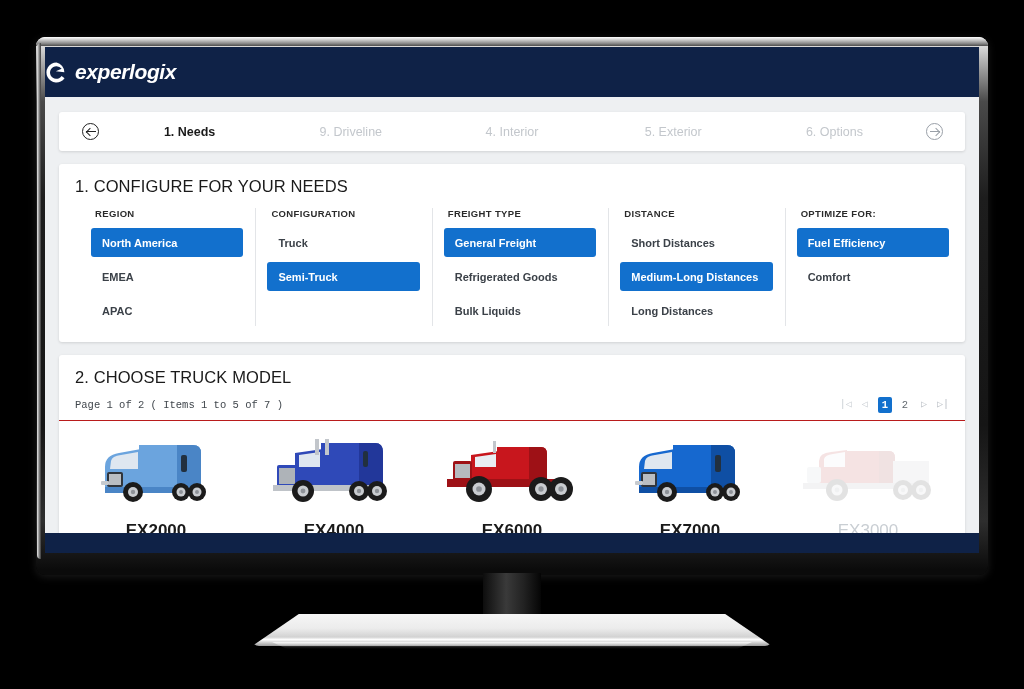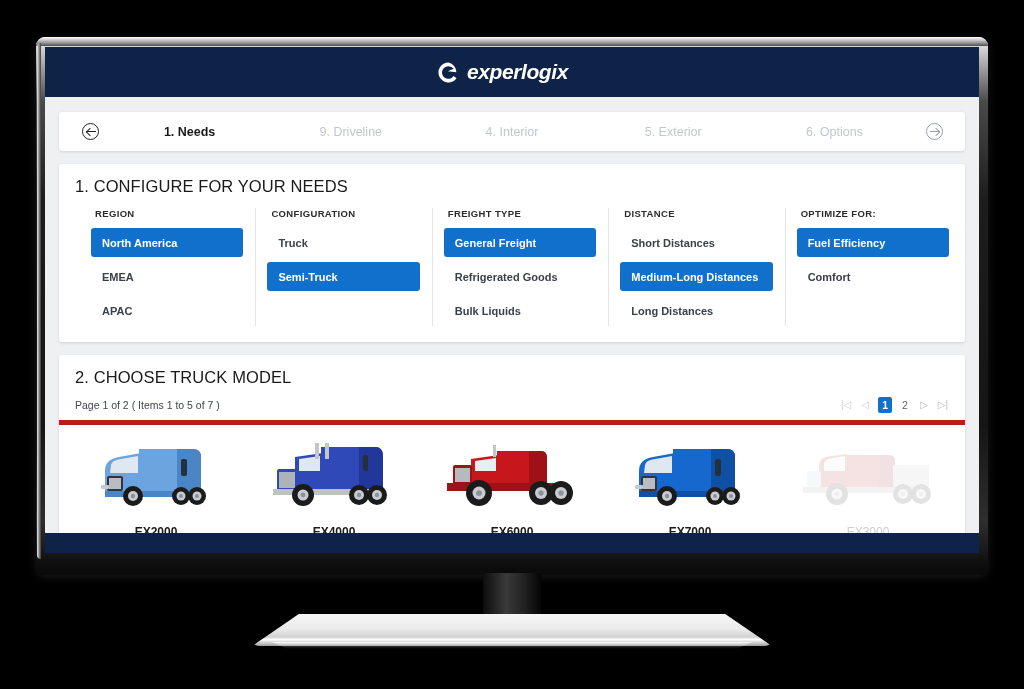--- a/index.html
+++ b/index.html
@@ -79,21 +79,21 @@
     background: linear-gradient(180deg,rgba(255,255,255,0.85),rgba(120,120,120,0.2) 70%,rgba(0,0,0,0));
     clip-path: polygon(2% 0%, 98% 0%, 95% 100%, 5% 100%);
   }
 
   
   #app-header {
     height: 50px;
     background: #0f2247;
     display: flex;
     align-items: center;
-    justify-content: center;
+    justify-content: flex-start;
     padding-right: 19px;
   }
   #brand-logo { display: flex; align-items: center; gap: 7px; }
   #brand-mark {
     width: 23px; height: 23px;
     flex: none;
   }
   #brand-name {
     color: #ffffff;
     font-size: 21px;
@@ -237,21 +237,22 @@
     background: #1270cd;
     color: #ffffff;
   }
 
   
   #models-toolbar {
     display: flex;
     align-items: center;
     justify-content: space-between;
     padding: 0 16px 7px 16px;
-    border-bottom: 5px solid #b91c1c;
+    border-bottom: 1px solid #b91c1c;
+    font-family: Liberation Mono, monospace;
   }
   #models-count {
     font-size: 10.5px;
     color: #41474d;
   }
   #pager { display: flex; align-items: center; gap: 7px; }
   .pg {
     font-size: 10.5px;
     color: #5f666d;
     min-width: 12px;
@@ -280,21 +281,21 @@
     align-items: center;
     cursor: pointer;
   }
   .model-img {
     width: 150px;
     height: 85px;
     display: block;
   }
   .model-name {
     margin-top: 5px;
-    font-size: 12px;
+    font-size: 17px;
     font-weight: bold;
     color: #1a1a1a;
   }
   .model.disabled { cursor: default; }
   .model.disabled .model-img { opacity: 0.12; }
   .model.disabled .model-name { color: #c9ced3; font-weight: normal; }
 
   #app-footer {
     position: absolute;
     left: 0; right: 0; bottom: 0;

